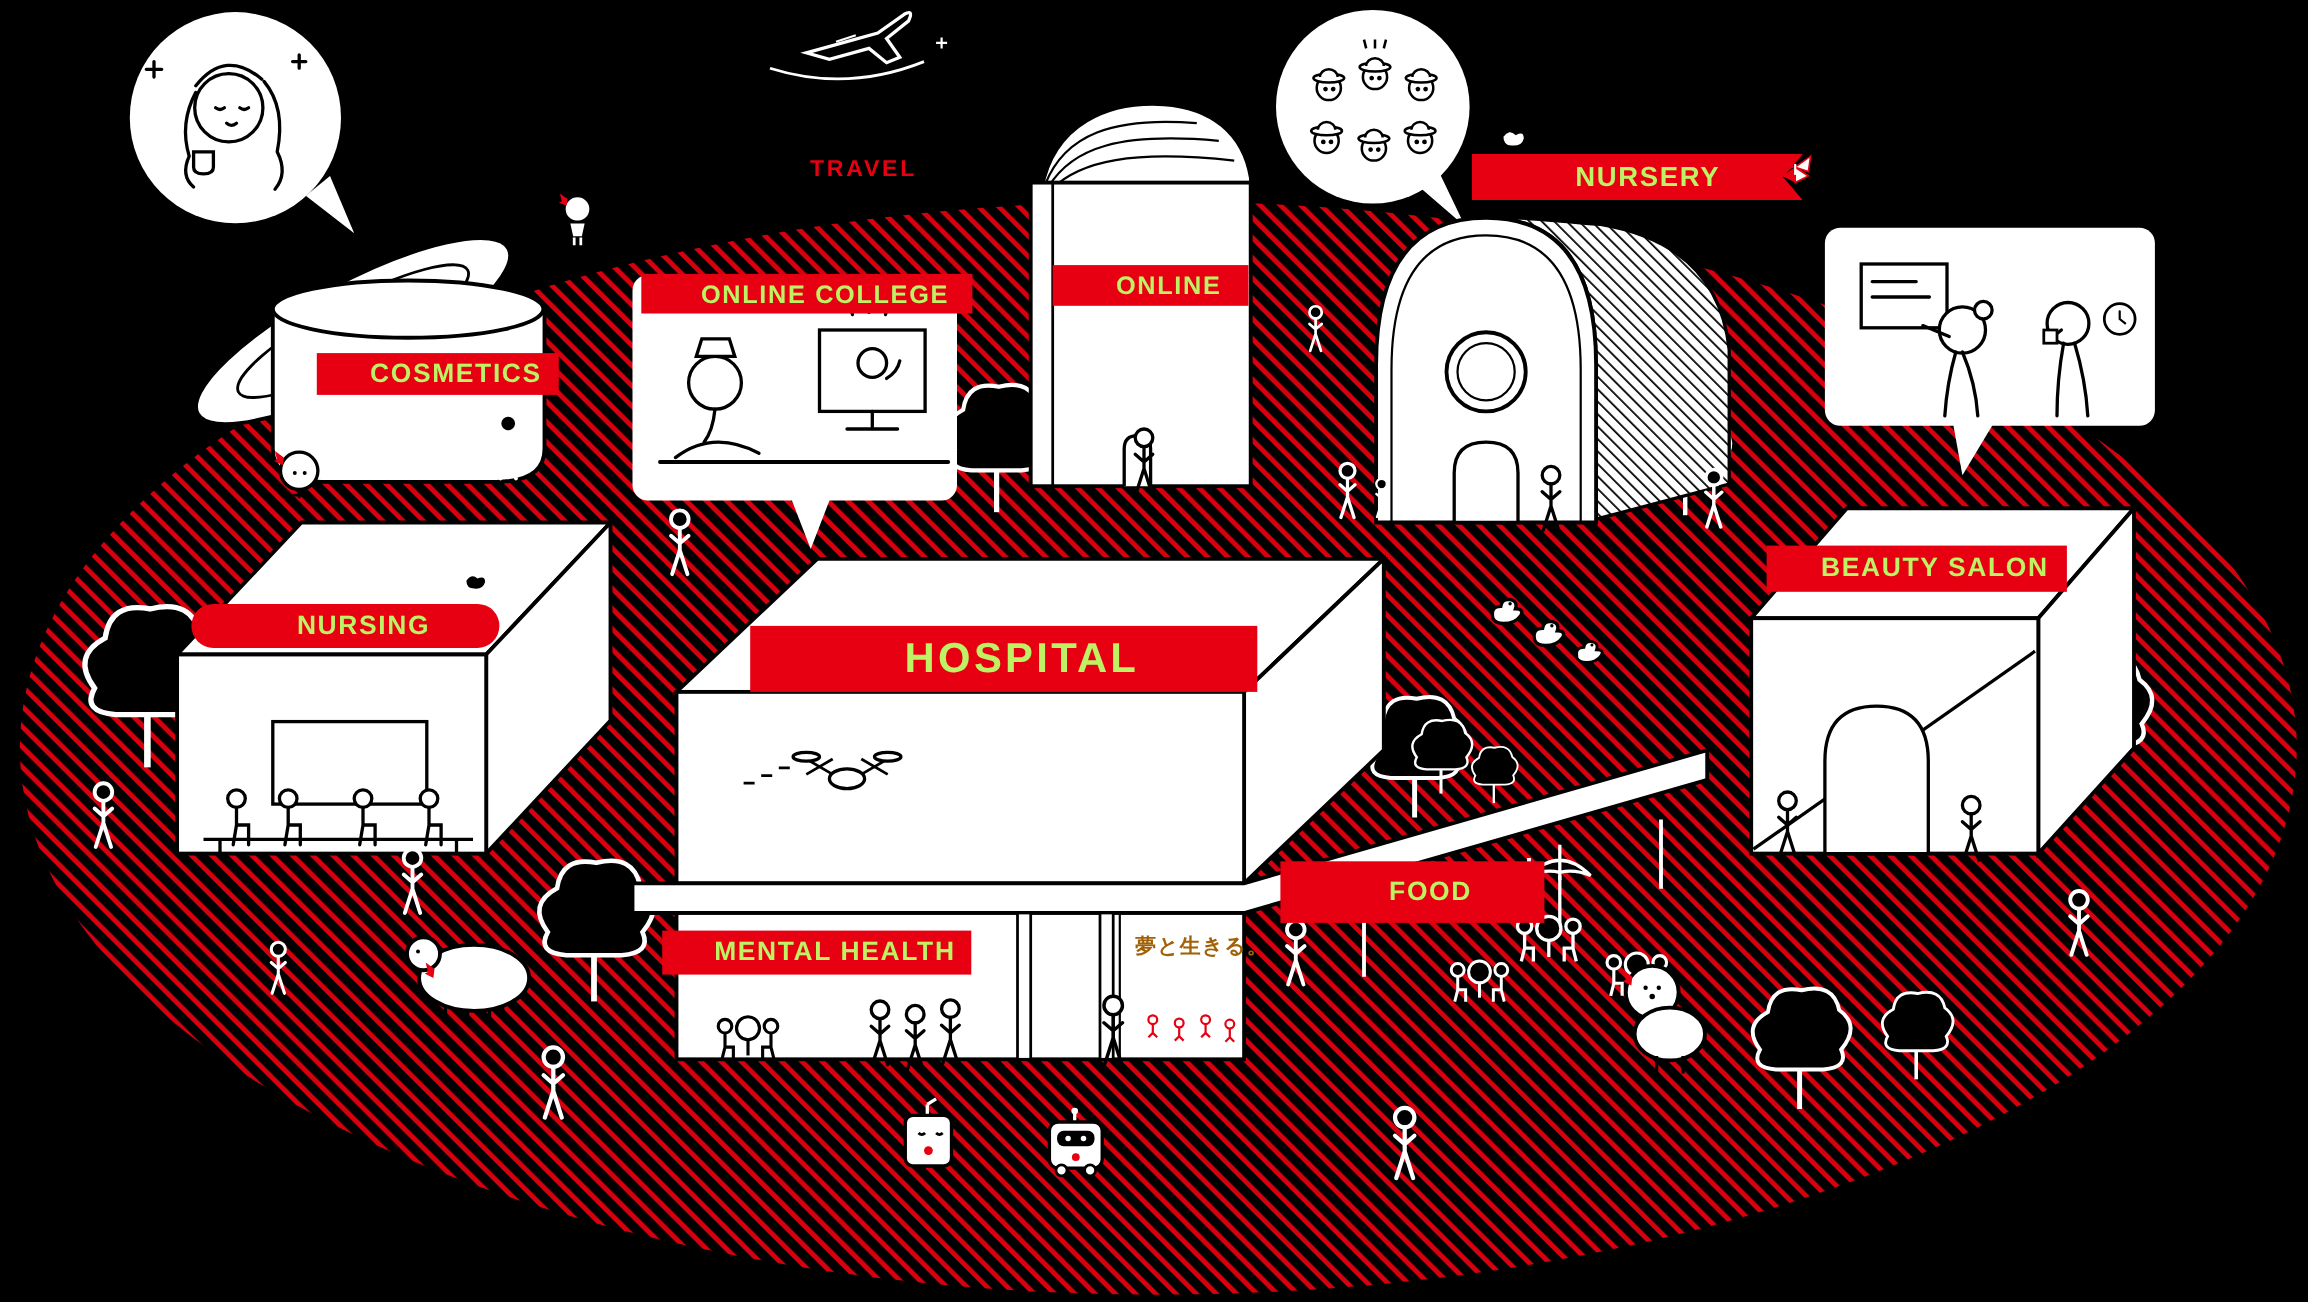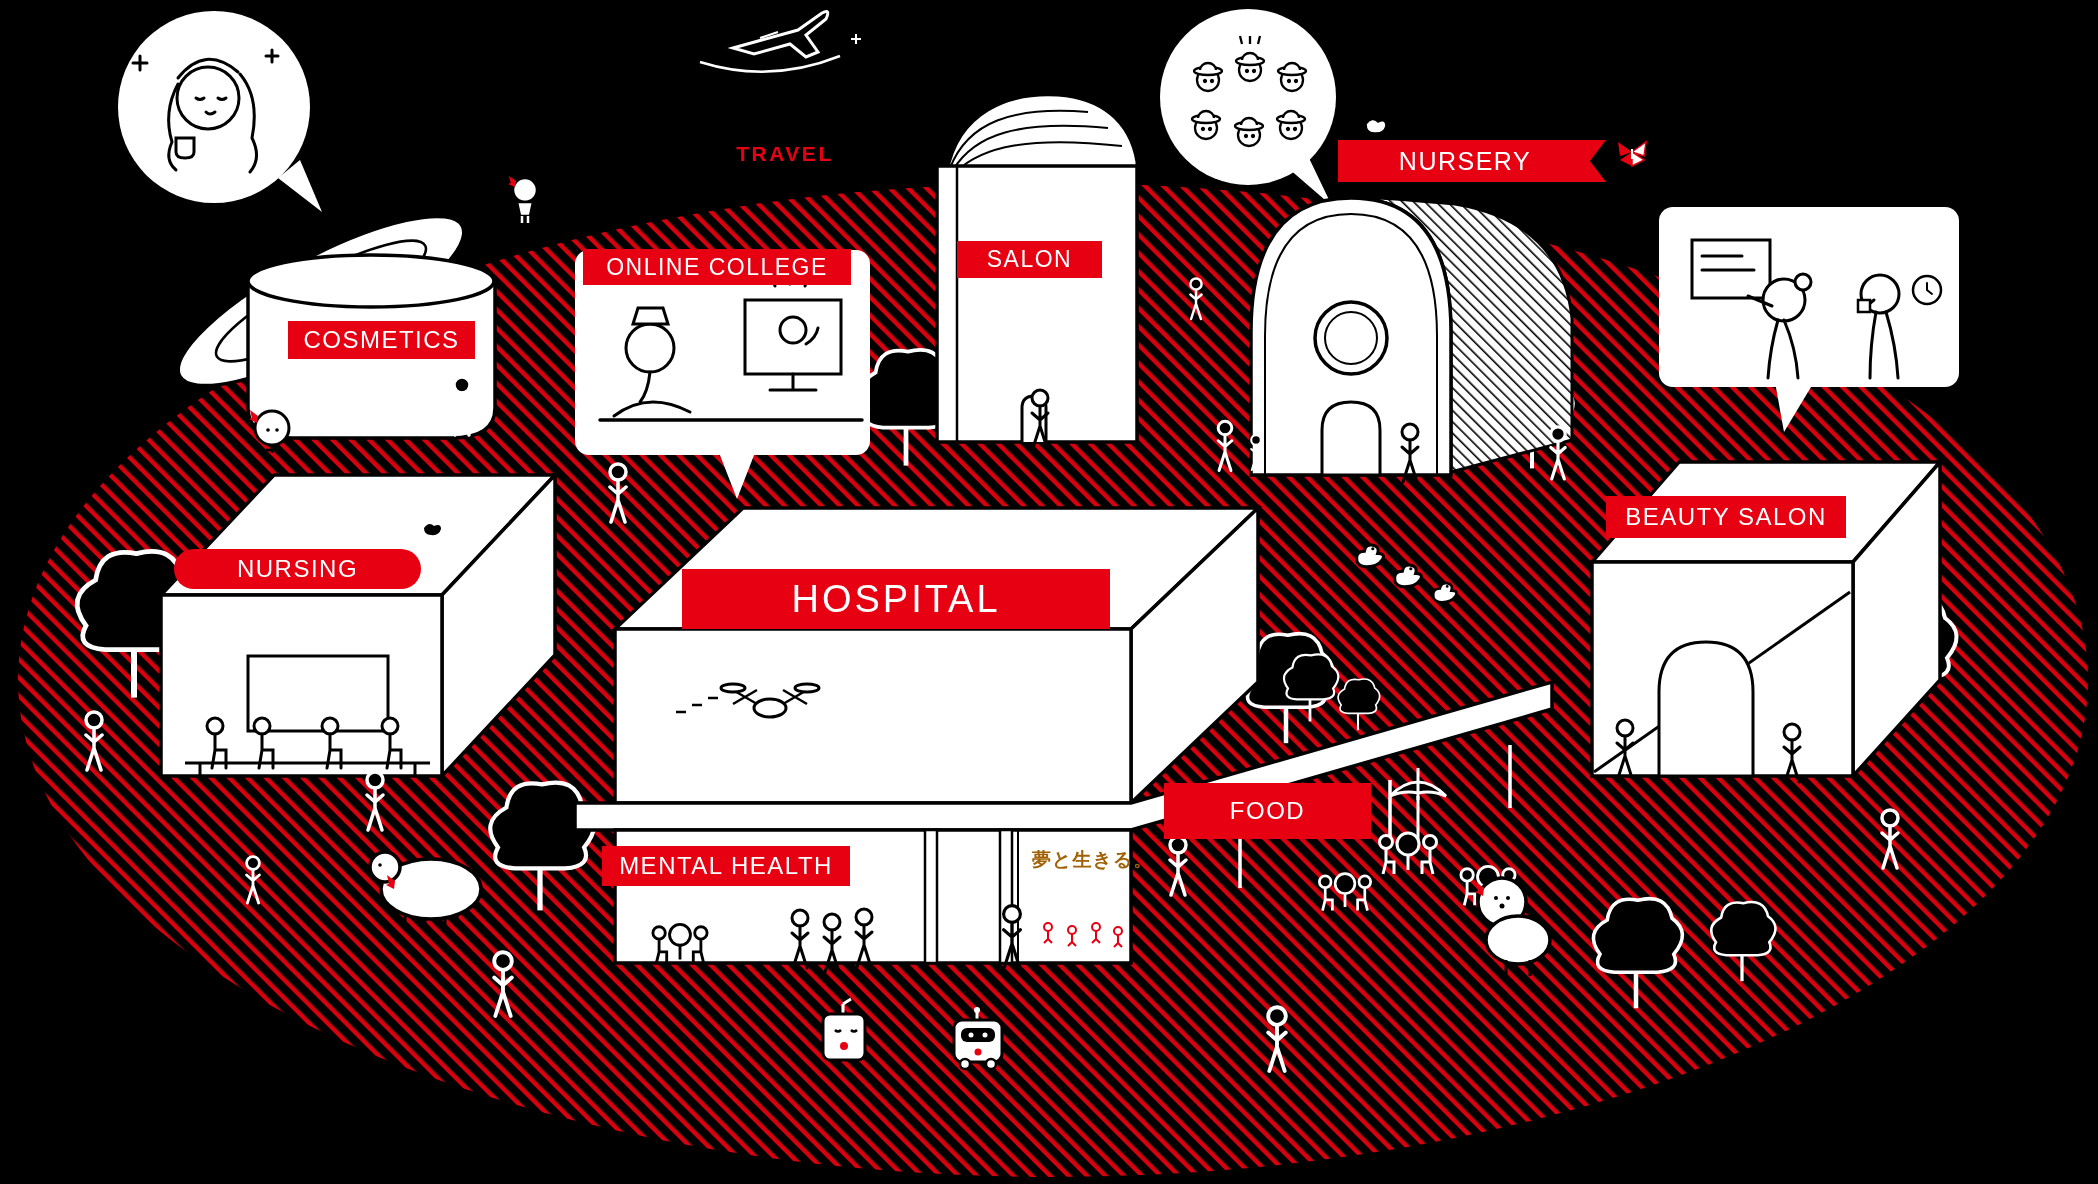--- a/index.html
+++ b/index.html
@@ -4,24 +4,24 @@
 <style>
   :root { --accent:#e60012; --ink:#ffffff; }
   html,body { margin:0; padding:0; background:#000; }
   .stage {
     position:relative; width:2098px; height:1184px; overflow:hidden;
     background:#000; font-family:"Liberation Sans", sans-serif;
   }
   .scene { position:absolute; inset:0; z-index:1; }
   .labels { position:absolute; inset:0; z-index:2; pointer-events:none; }
   .banner {
-    position:absolute; background:var(--accent); color:#ffffff;
+    position:absolute; background:var(--accent); color:#bef264;
     display:flex; align-items:center; justify-content:center;
-    font-weight:normal; font-size:24px; letter-spacing:1.5px;
-    pointer-events:auto; cursor:pointer; white-space:nowrap;
+    font-weight:bold; font-size:24px; letter-spacing:1.5px;
+    pointer-events:auto; cursor:pointer; white-space:nowrap;padding-left:33px;
   }
   .banner.big { font-size:38px; letter-spacing:3px; }
   .ribbon { clip-path: polygon(0 0, 100% 0, 94% 50%, 100% 100%, 0 100%); padding-right:14px; }
   .plain-label {
     position:absolute; color:var(--accent); font-weight:bold; font-size:21px;
     letter-spacing:2.5px; text-align:center; pointer-events:auto; cursor:pointer;margin-top:40px;
   }
   .slogan {
     position:absolute; color:#a16207; font-family:Liberation Sans, sans-serif;
     font-weight:bold; font-size:19px; letter-spacing:1px; pointer-events:none;
@@ -400,21 +400,21 @@
   </g>
 </svg>
 
 <div class="labels">
   <div class="plain-label" style="left:705px; top:102px; width:160px;">TRAVEL</div>
 
   <div class="banner" style="left:288px; top:321px; width:187px; height:38px;">COSMETICS</div>
 
   <div class="banner" style="left:583px; top:249px; width:268px; height:36px; font-size:23px;">ONLINE COLLEGE</div>
 
-  <div class="banner" style="left:957px; top:241px; width:145px; height:37px; font-size:23px;">SALON</div>
+  <div class="banner" style="left:957px; top:241px; width:145px; height:37px; font-size:23px;">ONLINE</div>
 
   <div class="banner ribbon" style="left:1338px; top:140px; width:254px; height:42px; font-size:25px;">NURSERY</div>
 
   <div class="banner" style="left:174px; top:549px; width:247px; height:40px;border-radius:20px;">NURSING</div>
 
   <div class="banner" style="left:1606px; top:496px; width:240px; height:42px;">BEAUTY SALON</div>
 
   <div class="banner big" style="left:682px; top:569px; width:428px; height:60px;">HOSPITAL</div>
 
   <div class="banner" style="left:602px; top:846px; width:248px; height:40px;">MENTAL HEALTH</div>

